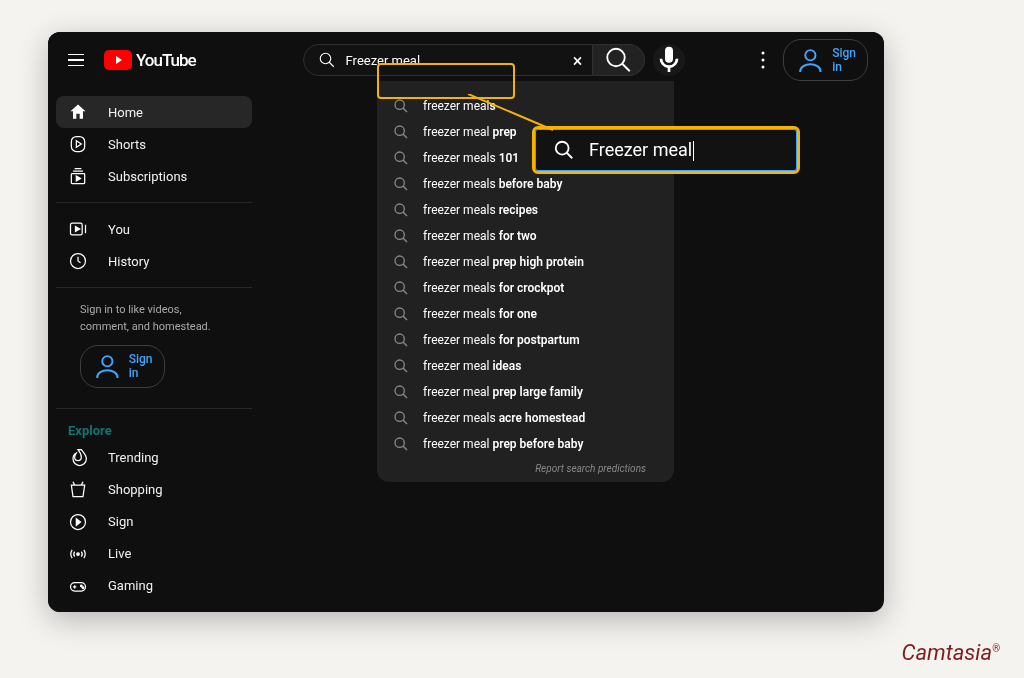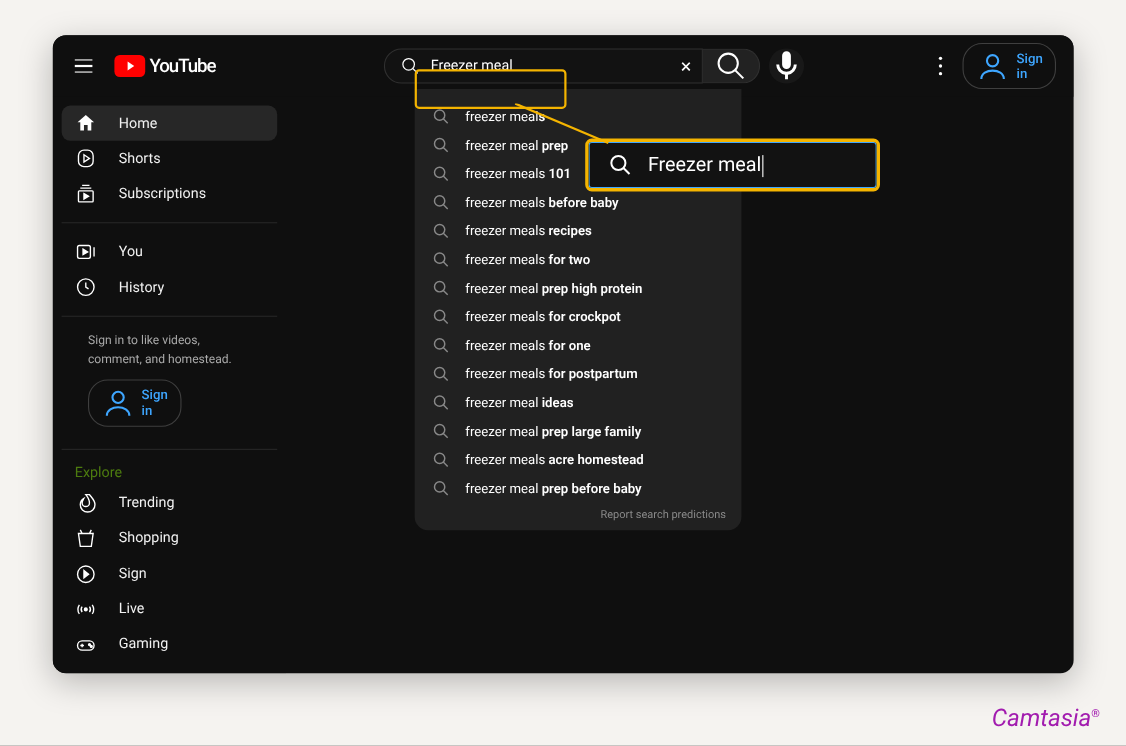--- a/index.html
+++ b/index.html
@@ -1,17 +1,17 @@
 <!DOCTYPE html>
 <html><head>
 <meta charset="utf-8">
 <style>
 *{margin:0;padding:0;box-sizing:border-box;font-family:Roboto,Arial,sans-serif}
 body{background:#f5f3f0;width:1024px;height:678px;position:relative;overflow:hidden}
-.browser{position:absolute;top:32px;left:48px;width:928px;height:580px;background:#0f0f0f;border-radius:12px;overflow:hidden;box-shadow:0 8px 30px rgba(0,0,0,.25)}
+.browser{position:absolute;top:32px;left:48px;width:836px;height:580px;background:#0f0f0f;border-radius:12px;overflow:hidden;box-shadow:0 8px 30px rgba(0,0,0,.25)}
 .header{height:56px;display:flex;align-items:center;padding:0 16px;background:#0f0f0f}
 .hamburger{width:24px;height:24px;display:flex;flex-direction:column;justify-content:center;gap:4px;cursor:pointer;padding:4px}
 .hamburger span{height:1.5px;background:#fff;width:16px}
 .logo{display:flex;align-items:center;margin-left:16px;gap:4px}
 .logo-box{width:28px;height:20px;background:#ff0000;border-radius:5px;display:flex;align-items:center;justify-content:center}
 .logo-tri{width:0;height:0;border-left:6px solid #fff;border-top:4px solid transparent;border-bottom:4px solid transparent;margin-left:1px}
 .logo-text{color:#fff;font-size:17px;font-weight:500;letter-spacing:-1px}
 .search-area{flex:1;display:flex;justify-content:center;margin-left:40px}
 .search-box{display:flex;align-items:center;width:290px;height:32px;background:#121212;border:1px solid #303030;border-radius:20px 0 0 20px;padding:0 4px 0 14px}
 .search-icon-in{width:18px;height:18px;color:#fff;margin-right:10px}
@@ -24,34 +24,34 @@
 .signin-btn{display:flex;align-items:center;gap:6px;padding:5px 11px;border:1px solid #3f3f3f;border-radius:18px;color:#3ea6ff;font-size:12px;cursor:pointer;font-weight:500}
 .sidebar{position:absolute;top:56px;left:0;width:212px;bottom:0;background:#0f0f0f;padding:8px 8px 0 8px;overflow-y:auto}
 .sidebar::-webkit-scrollbar{display:none}
 .s-item{display:flex;align-items:center;height:32px;padding:0 12px;border-radius:8px;cursor:pointer;color:#f1f1f1;font-size:13px;gap:20px}
 .s-item.active{background:#272727}
 .s-icon{width:20px;height:20px;display:flex;align-items:center;justify-content:center;flex-shrink:0}
 .divider{height:1px;background:#272727;margin:10px 0}
 .signin-prompt{padding:4px 24px 10px 24px}
 .signin-prompt p{color:#aaa;font-size:11px;line-height:1.5;margin-bottom:10px}
 .signin-btn-sb{display:inline-flex;align-items:center;gap:6px;padding:5px 11px;border:1px solid #3f3f3f;border-radius:18px;color:#3ea6ff;font-size:12px;cursor:pointer;font-weight:500}
-.s-heading{color:#4d7c0f;font-size:13px;font-weight:400;padding:4px 12px 4px 12px}
-.suggestions{position:absolute;top:49px;left:329px;width:297px;background:#212121;border-radius:0 0 12px 12px;padding:12px 0 6px 0;z-index:5}
+.s-heading{color:#0f766e;font-size:13px;font-weight:700;padding:4px 12px 4px 12px}
+.suggestions{position:absolute;top:49px;left:329px;width:297px;background:#212121;border-radius:0 0 12px 12px;padding:12px 14px 6px 0;z-index:5}
 .sugg-item{display:flex;align-items:center;height:26px;padding:0 16px;cursor:pointer;gap:14px}
 .sugg-icon{width:16px;height:16px;color:#888}
 .sugg-text{color:#fff;font-size:12px;font-weight:600}
 .sugg-text .light{font-weight:400}
-.sugg-report{text-align:right;padding:6px 14px 2px 0;color:#888;font-size:10px;cursor:pointer}
+.sugg-report{text-align:right;padding:6px 14px 2px 0;color:#888;font-size:10px;font-style:italic;cursor:pointer}
 .highlight-search{position:absolute;top:31px;left:329px;width:138px;height:36px;border:2px solid #f4b400;border-radius:4px;pointer-events:none;z-index:20}
 .highlight-callout{position:absolute;top:94px;left:484px;width:268px;height:48px;border:3px solid #f4b400;border-radius:6px;background:#121212;display:flex;align-items:center;padding:0 18px;gap:14px;z-index:15;box-shadow:0 0 0 1px #3ea6ff inset}
 .highlight-callout .so{width:22px;height:22px;color:#fff}
 .highlight-callout .txt{color:#fff;font-size:18px}
 .highlight-callout .cursor{display:inline-block;width:1px;height:20px;background:#fff;margin-left:1px;vertical-align:middle}
 .connector{position:absolute;z-index:18;pointer-events:none}
-.camtasia{position:absolute;bottom:12px;right:24px;color:#a21caf;font-size:22px;font-family:Georgia,serif;font-style:italic}
+.camtasia{position:absolute;bottom:12px;right:24px;color:#7f1d1d;font-size:22px;font-family:Georgia,serif;font-style:italic}
 .camtasia sup{font-size:10px;font-style:normal}
 svg{width:100%;height:100%}
 </style>
 </head>
 <body>
 
 <div class="browser">
   <div class="header">
     <div class="hamburger">
         <span></span>

